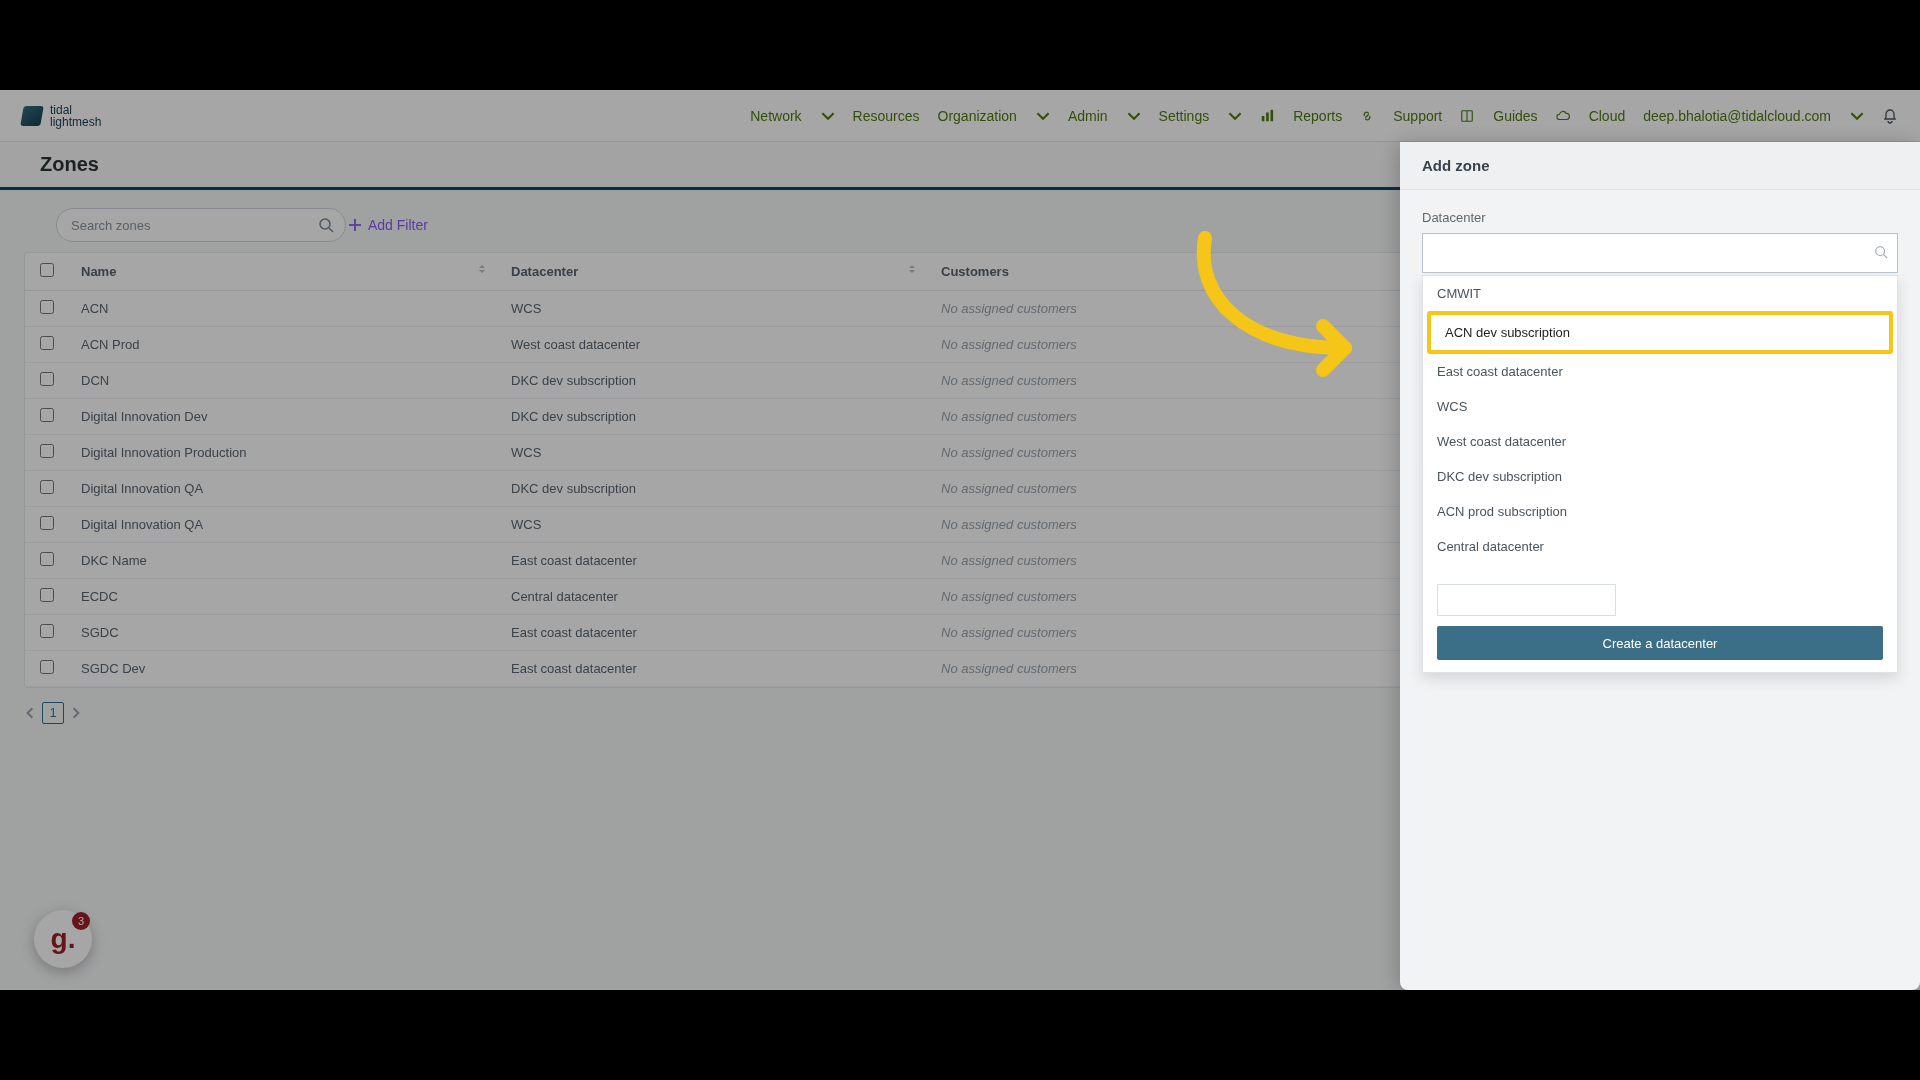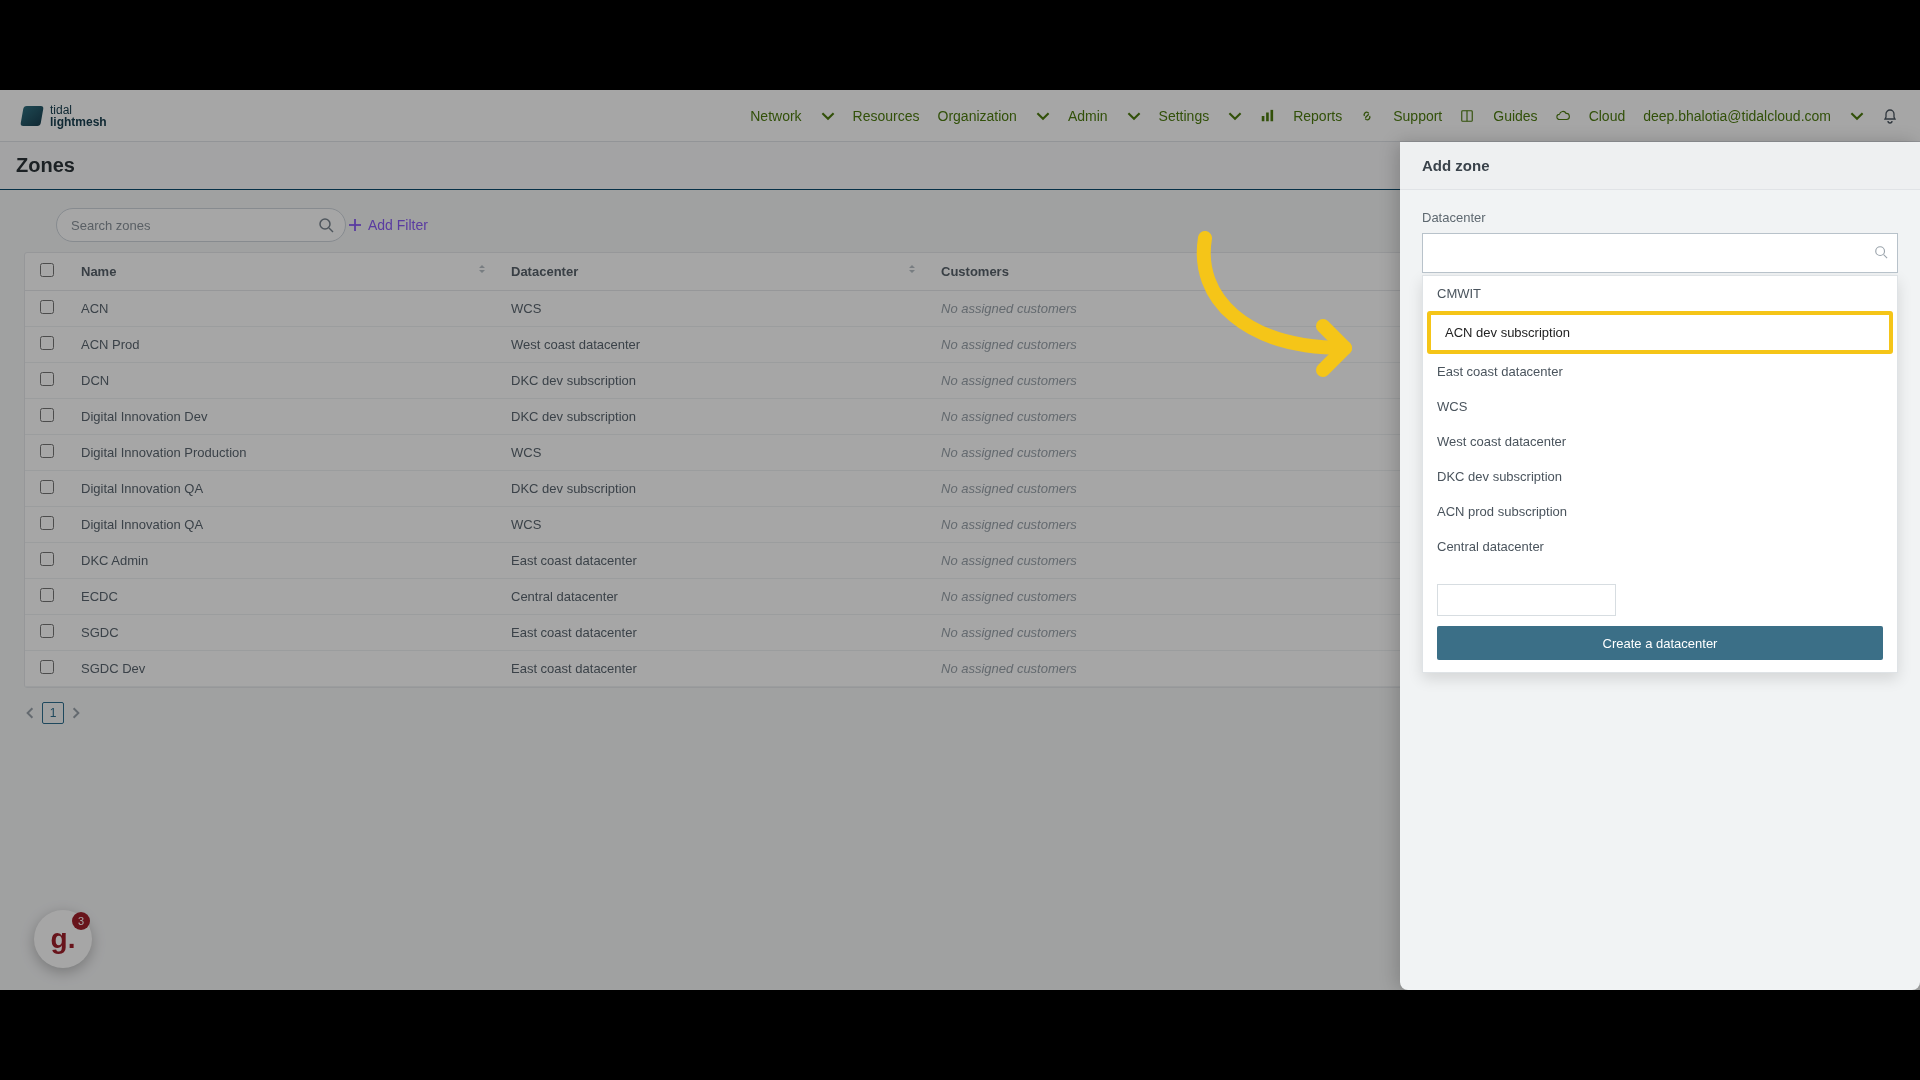--- a/index.html
+++ b/index.html
@@ -10,29 +10,29 @@
   .viewport { position:relative; width:100%; height:900px; background:#f6f7f8; overflow:hidden; }
   
   .dimmer { position:absolute; inset:0; background:rgba(0,0,0,0.35); pointer-events:none; z-index:30; }
 
   
   .topnav { height:52px; background:#ffffff; border-bottom:1px solid #e1e4e8; display:flex; align-items:center; padding:0 22px; gap:18px; position:relative; z-index:10; }
   .brand { display:flex; align-items:center; gap:8px; }
   .brand-logo { width:20px; height:20px; background:linear-gradient(135deg,#2f6f7f,#1a4050); border-radius:3px; transform:skewX(-10deg); }
   .brand-text { line-height:1; font-size:12px; }
   .brand-text .line1 { color:#1a4050; font-weight:400; }
-  .brand-text .line2 { color:#1a4050; font-weight:700; }
+  .brand-text .line2 { color:#1a4050; font-weight:400; }
   .nav-spacer { flex:1; }
   .nav-item { font-size:14px; color:#4d7c0f; display:flex; align-items:center; gap:19px; cursor:pointer; }
   .nav-item svg, .nav-item .ni-ico { width:14px; height:14px; }
   .chev { width:10px; height:10px; }
   .bell { width:16px; height:16px; color:#4a5560; cursor:pointer; }
 
   
-  .page-header { height:48px; display:flex; align-items:center; padding:0 16px; background:#fafbfc; border-bottom:1px solid #0c4a6e; }
+  .page-header { height:48px; display:flex; align-items:center; padding:0 40px; background:#fafbfc; border-bottom:3px solid #0c4a6e; }
   .page-title { font-size:20px; font-weight:600; color:#2c3338; }
 
   
   .toolbar { display:flex; gap:2px; padding:18px 24px 10px 24px;margin-left:32px; }
   .search-wrap { position:relative; width:290px; }
   .search-input { width:100%; height:34px; padding:4px 34px 4px 14px; border:1px solid #cfd6dc; border-radius:17px; font-size:13px; color:#333; background:#fff; }
   .search-input::placeholder { color:#8a939b; }
   .search-ico { position:absolute; right:12px; top:9px; width:16px; height:16px; color:#7a8590; }
   .add-filter { display:flex; align-items:center; gap:6px; color:#8b5cf6; font-size:14px; cursor:pointer; }
   .plus-ico { width:14px; height:14px; }
@@ -239,21 +239,21 @@
             <td class="muted-it">No assigned customers</td>
           </tr>
           <tr>
             <td class="col-cb"><input type="checkbox" style=""></td>
             <td>Digital Innovation QA</td>
             <td>WCS</td>
             <td class="muted-it">No assigned customers</td>
           </tr>
           <tr>
             <td class="col-cb"><input type="checkbox" style=""></td>
-            <td>DKC Admin</td>
+            <td>DKC Name</td>
             <td>East coast datacenter</td>
             <td class="muted-it">No assigned customers</td>
           </tr>
           <tr>
             <td class="col-cb"><input type="checkbox" style=""></td>
             <td>ECDC</td>
             <td>Central datacenter</td>
             <td class="muted-it">No assigned customers</td>
           </tr>
           <tr>

